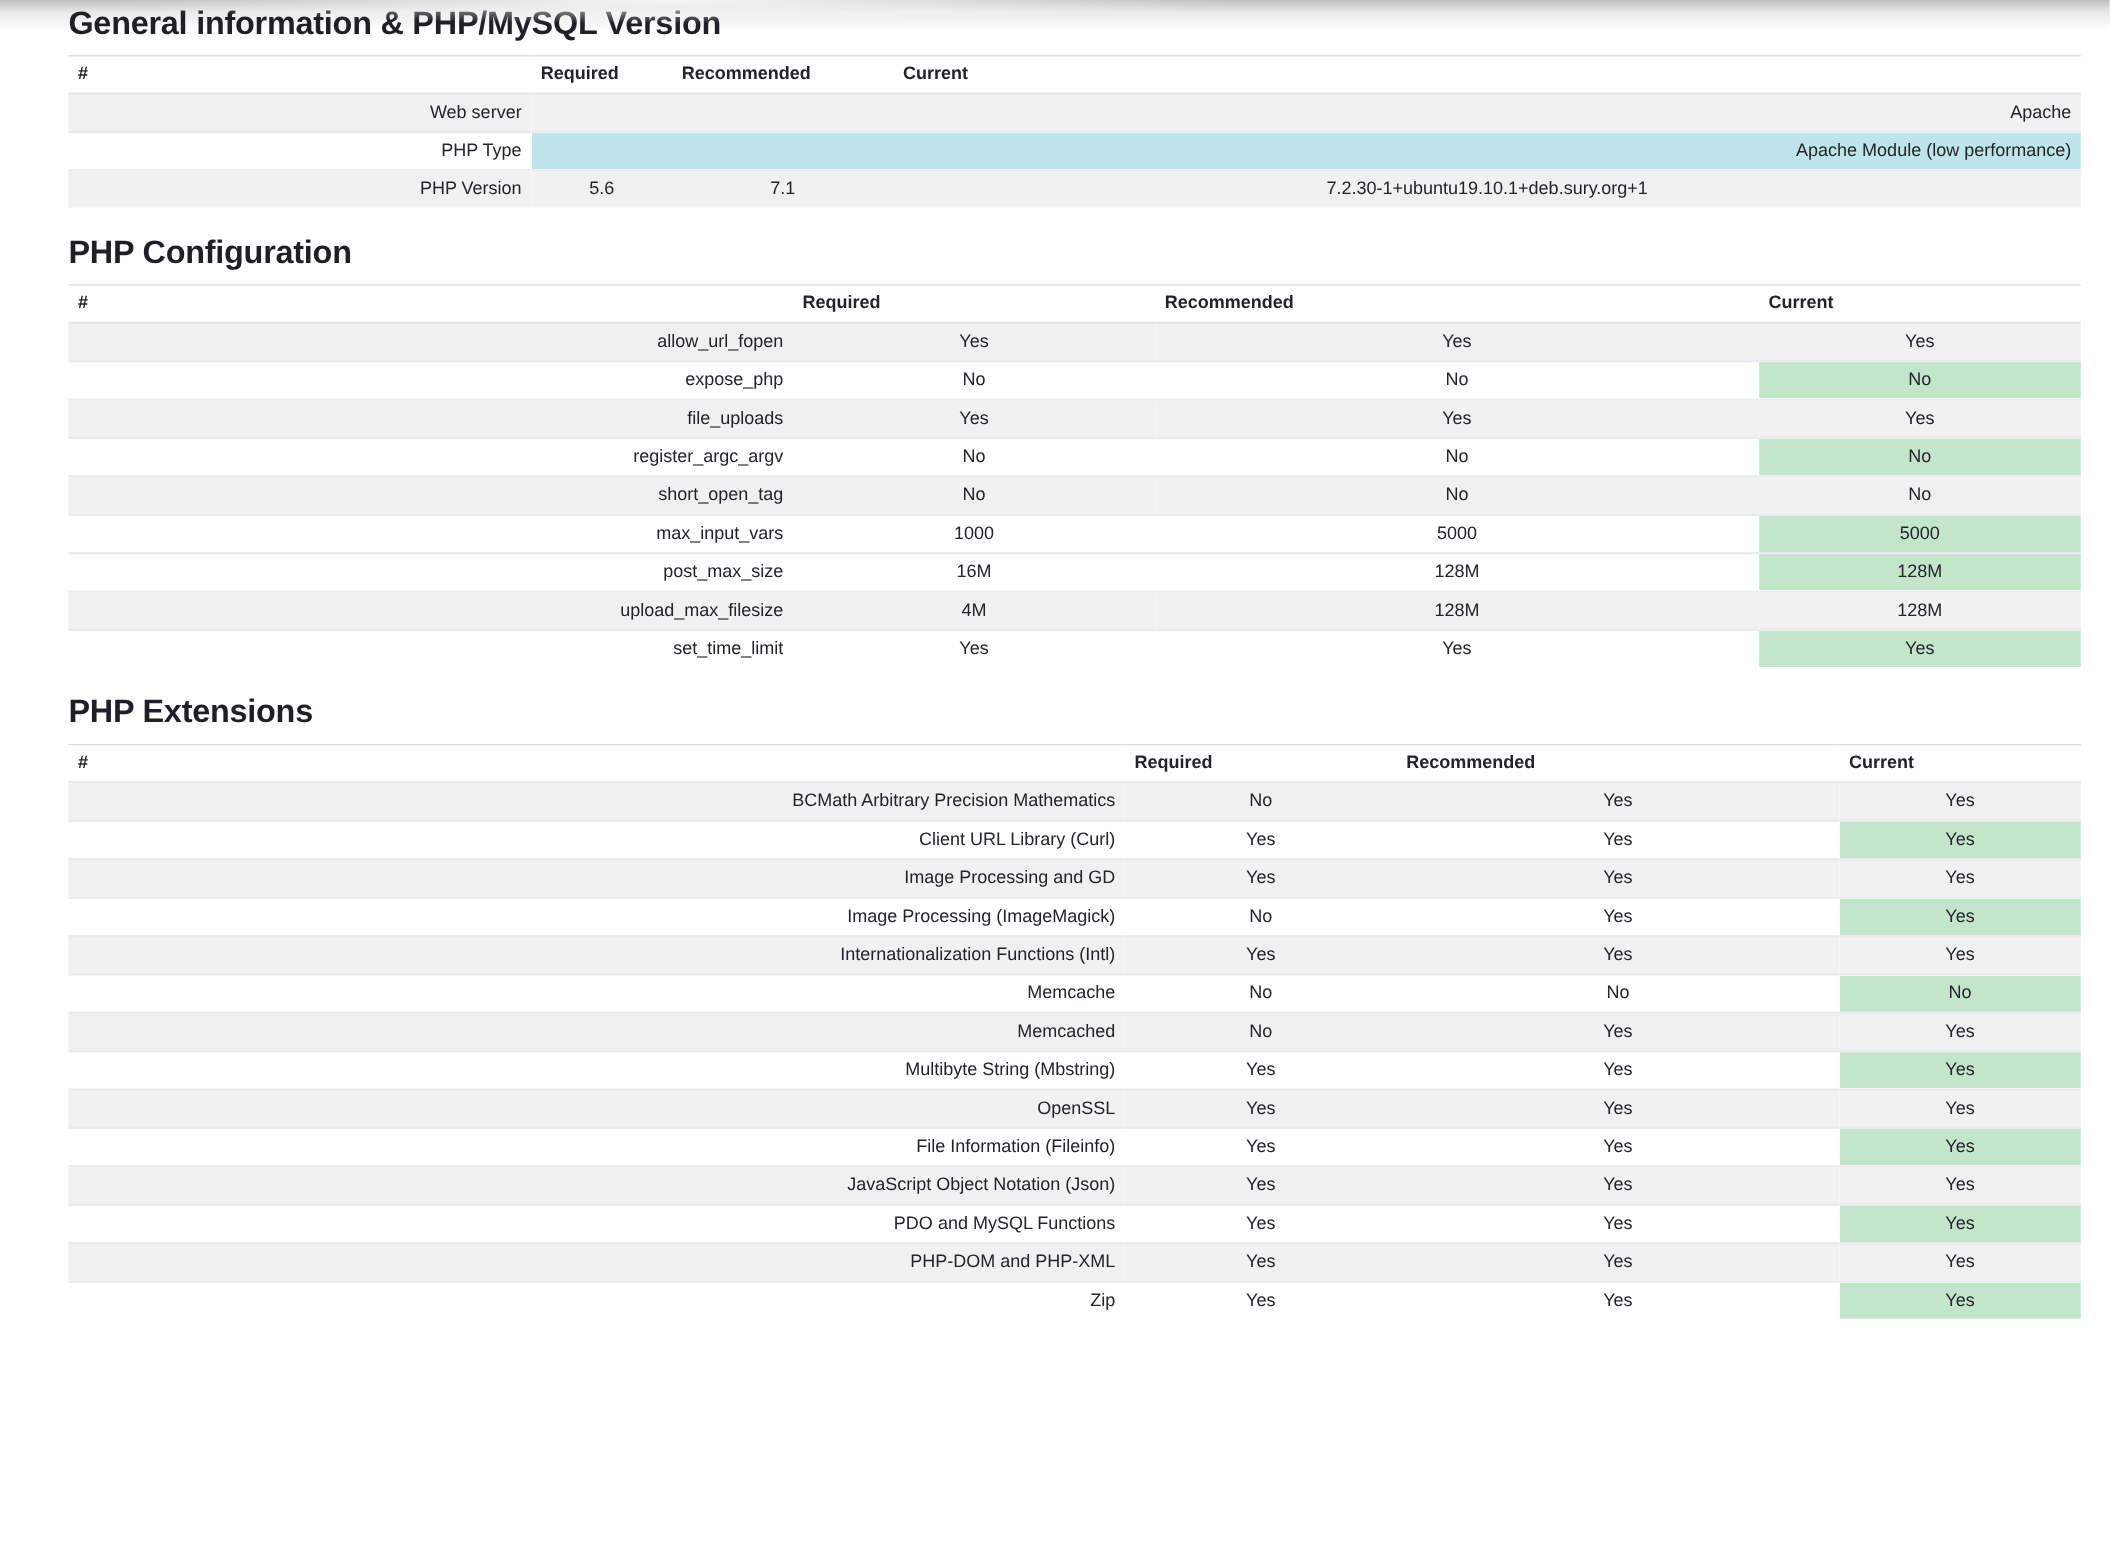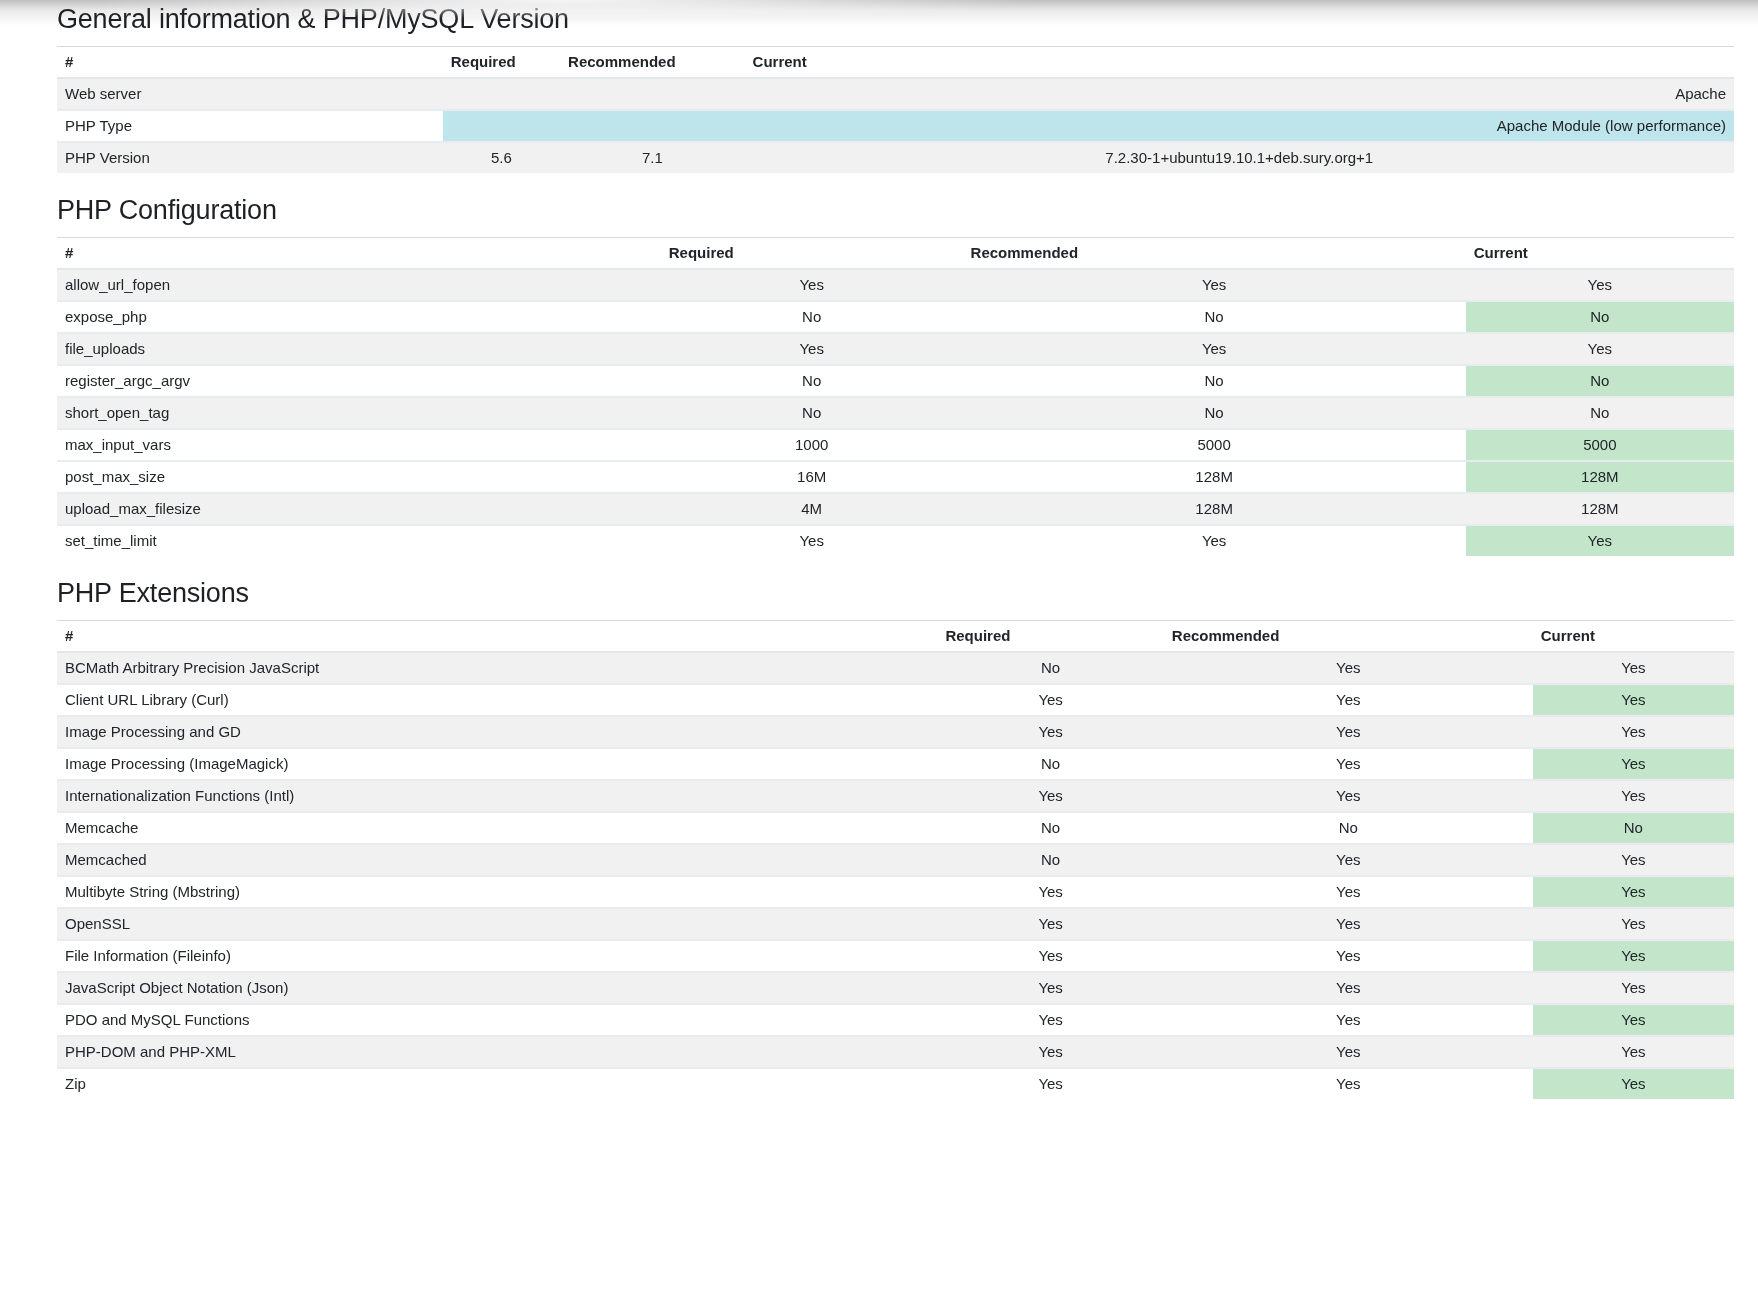--- a/index.html
+++ b/index.html
@@ -15,35 +15,35 @@
   .top-shade {
     position: absolute; top: 0; left: 0; width: 100%; height: 32px;
     pointer-events: none; z-index: 5;
     background:
       radial-gradient(ellipse 640px 26px at 560px 0px, rgba(255,255,255,0.85), rgba(255,255,255,0) 75%),
       linear-gradient(to bottom, rgba(40,40,40,0.30) 0px, rgba(40,40,40,0.10) 10px, rgba(40,40,40,0) 26px);
   }
   .content { position: relative; padding: 2px 24px 0 57px; z-index: 2; }
 
   .section-title {
-    font-size: 27px; font-weight: 400; line-height: 34px;
+    font-size: 27px; font-weight: 700; line-height: 34px;
     letter-spacing: -0.2px; margin: 0 0 10px 0; color: #1d2125;
   }
   section:not(:first-child) .section-title { margin-top: 20px; }
 
   table {
     width: 100%; border-collapse: collapse; table-layout: fixed;
     border-top: 1px solid #d8dbde;
   }
   th, td { font-size: 15px; line-height: 20px; padding: 5px 8px; overflow: hidden; white-space: nowrap; }
   thead th { text-align: left; font-weight: 700; border-bottom: 2px solid #e4e7ea; }
   thead th.first { text-align: left; }
   tbody td { text-align: center; border-top: 2px solid #e9ecee; }
   tbody tr:first-child td { border-top: none; }
-  td.label { text-align: left; }
+  td.label { text-align: right; }
   tr.striped td { background: var(--stripe); }
   td.info { background: var(--info); text-align: right; }
   td.success { background: var(--success); }
 </style>
 </head>
 <body>
 
 <div class="top-shade"></div>
 <div class="content" id="sections">
     <section>
@@ -168,21 +168,21 @@
         <thead>
           <tr>
             <th class="first">#</th>
             <th>Required</th>
             <th>Recommended</th>
             <th>Current</th>
           </tr>
         </thead>
         <tbody>
           <tr class="striped">
-            <td class="label">BCMath Arbitrary Precision JavaScript</td>
+            <td class="label">BCMath Arbitrary Precision Mathematics</td>
             <td>No</td>
             <td>Yes</td>
             <td class="success">Yes</td>
           </tr>
           <tr>
             <td class="label">Client URL Library (Curl)</td>
             <td>Yes</td>
             <td>Yes</td>
             <td class="success">Yes</td>
           </tr>

